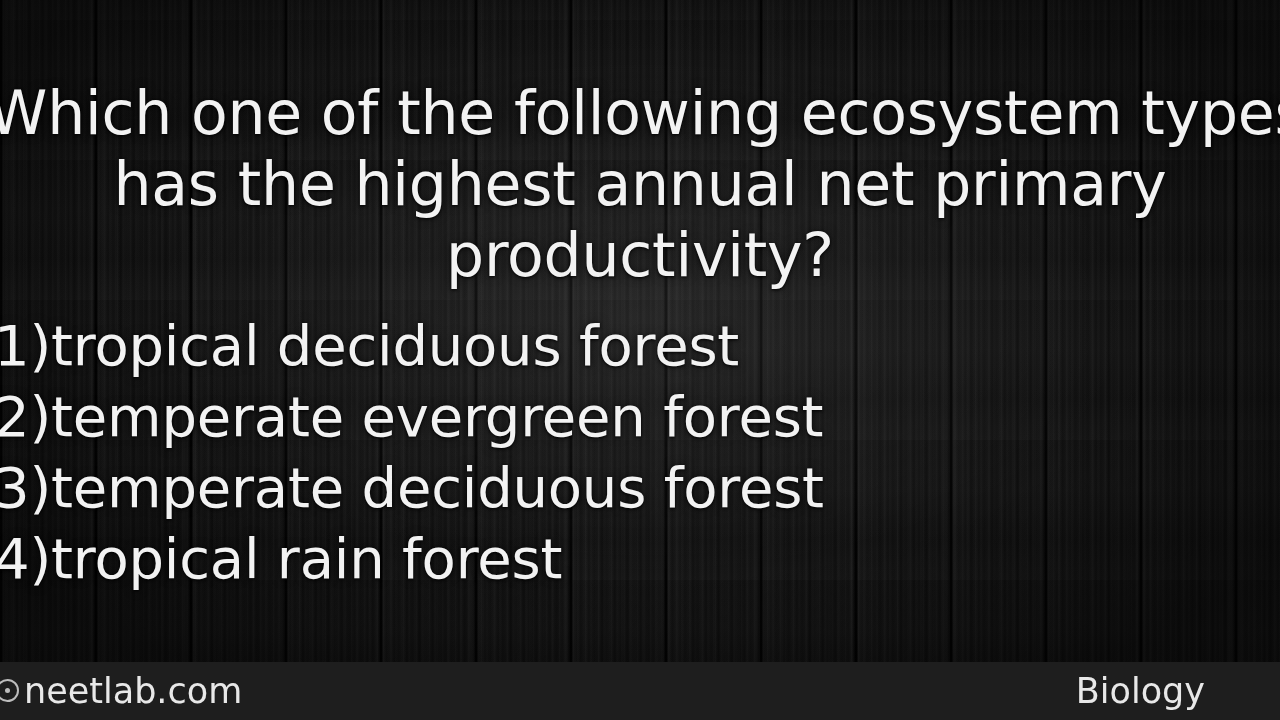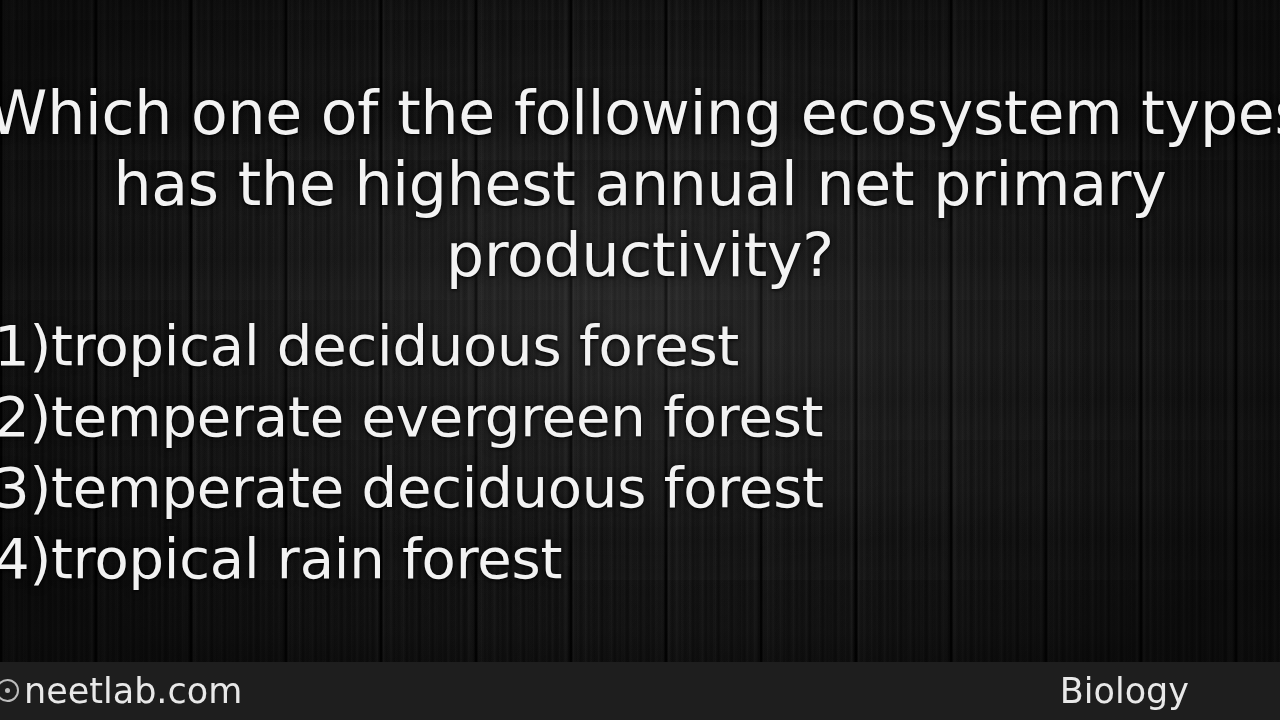--- a/index.html
+++ b/index.html
@@ -130,20 +130,21 @@
     bottom: 0;
     width: 1280px;
     height: 58px;
     background: #1e1e1e;
     overflow: hidden;
   }
   .footer-inner {
     position: relative;
     width: 1183px;
     height: 58px;
+    padding-left: 16px;
   }
   .footer-left {
     position: absolute;
     left: -4px;
     top: 50%;
     transform: translateY(-50%);
     display: flex;
     align-items: center;
     gap: 5px;
     color: #e8e8e8;

